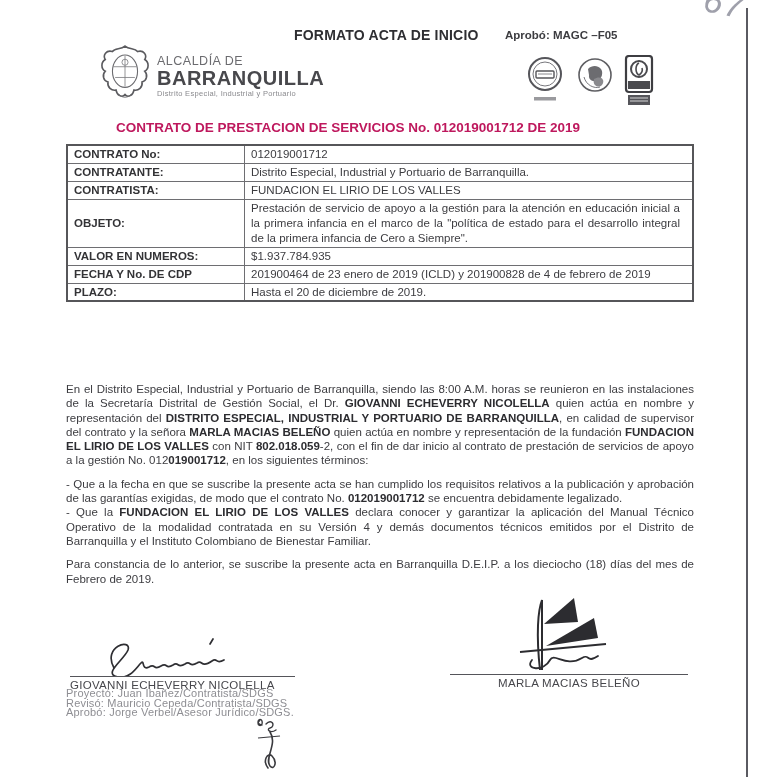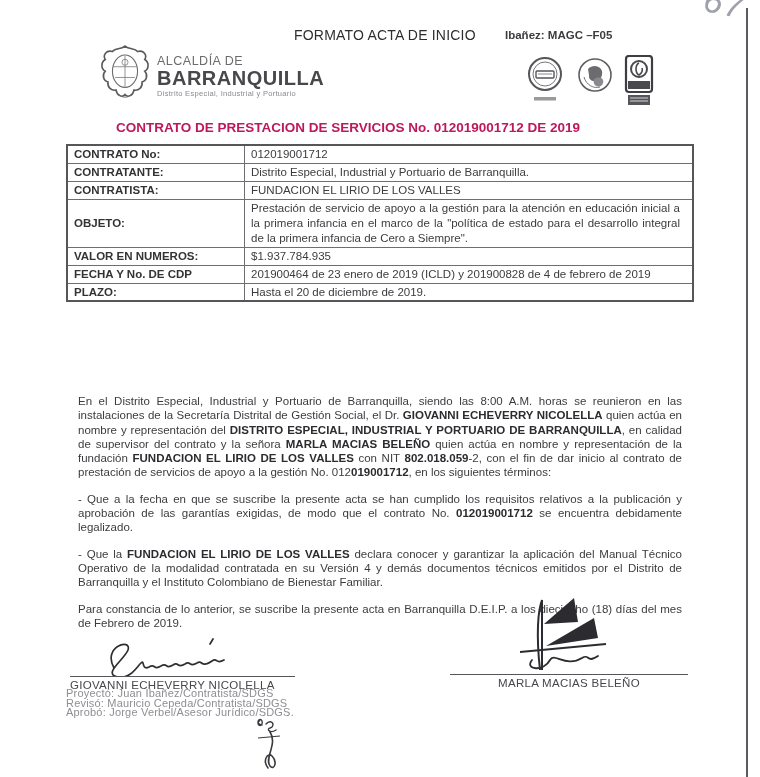--- a/index.html
+++ b/index.html
@@ -6,35 +6,35 @@
   .page{
     position:relative; width:760px; height:777px; margin:0 auto;
     background:#ffffff; overflow:hidden;
     font-family:"Liberation Sans", sans-serif; color:#3a3a3e;
   }
   .scan-edge{position:absolute; left:746px; top:8px; width:2px; height:769px; background:#3d3d45; opacity:.85;}
   .handwritten-num{
     position:absolute; left:704px; top:-16px; font-size:34px; color:#9fa0ab;
     font-style:italic; transform:rotate(12deg); letter-spacing:2px;
   }
-  .form-title{position:absolute; left:294px; top:27px; font-size:14px; font-weight:normal; color:#2e2e32; letter-spacing:.2px;text-align:right;}
+  .form-title{position:absolute; left:294px; top:27px; font-size:14px; font-weight:bold; color:#2e2e32; letter-spacing:.2px;text-align:right;}
   .form-code{position:absolute; left:505px; top:29px; font-size:11.5px; font-weight:bold; color:#3c3c40;}
   .logo{position:absolute; left:99px; top:42px; display:flex; align-items:center;}
   .logo-text{margin-left:6px; padding-top:6px;}
   .lt1{font-size:12.5px; color:#6b6b6f; letter-spacing:.5px; line-height:13px;}
   .lt2{font-size:20px; font-weight:bold; color:#48484c; letter-spacing:.5px; line-height:20px;}
   .lt3{font-size:7.5px; color:#8a8a8e; letter-spacing:.3px; margin-top:1px;}
   .seals{position:absolute; left:524px; top:55px; display:flex; align-items:flex-start; gap:10px;}
   .doc-title{position:absolute; left:0; right:64px; top:120px; text-align:center; font-size:13.5px; font-weight:bold; color:#be185d;}
   table.ctable{position:absolute; left:66px; top:144px; width:628px; border-collapse:collapse; border:2px solid #565659; font-size:11.5px; color:#3c3c40;}
   table.ctable td{border:1px solid #6e6e72; padding:1px 8px 1px 6px; line-height:1.3; vertical-align:middle;}
   table.ctable td.lbl{width:162px; font-weight:bold; color:#333336;}
   table.ctable td.val{text-align:justify; padding-right:12px;}
   .bodytext{position:absolute; left:66px; top:382px; width:628px; font-size:11.5px; line-height:14.3px; text-align:justify; color:#3c3c40;}
-  .bodytext p{margin:12px;}
+  .bodytext p{margin:0;}
   .bodytext p.gap{margin-top:9px;}
   .bodytext b{color:#2c2c30;}
   .sigblock{position:absolute; text-align:center;}
   .sigblock .sigline{border-top:1.6px solid #55555a; margin:0 0 2px 0;}
   .sigblock .signame{font-size:11.5px; color:#47474c; letter-spacing:.3px; text-align:left;}
   .sig-left{left:70px; top:638px; width:225px;}
   .sig-left svg{display:block; margin-left:22px;}
   .sig-right{left:450px; top:594px; width:238px;}
   .sig-right svg{display:block; margin-left:60px;}
   .sig-right .signame{text-align:center;}
@@ -43,21 +43,21 @@
 </style>
 </head>
 <body>
 
 <div class="page">
 
   <div class="scan-edge"></div>
   <div class="handwritten-num">67</div>
 
   <div class="form-title">FORMATO ACTA DE INICIO</div>
-  <div class="form-code">Ibañez: MAGC –F05</div>
+  <div class="form-code">Aprobó: MAGC –F05</div>
 
   <div class="logo">
     <svg width="52" height="62" viewBox="0 0 58 64">
       <path d="M29 2 C34 6 40 4 43 8 C50 6 54 12 51 17 C56 20 56 27 51 30 C55 34 53 41 48 42 C49 48 44 52 39 51 C38 57 32 60 29 56 C26 60 20 57 19 51 C14 52 9 48 10 42 C5 41 3 34 7 30 C2 27 2 20 7 17 C4 12 8 6 15 8 C18 4 24 6 29 2 Z" fill="none" stroke="#5a5a5e" stroke-width="1.8"></path>
       <ellipse cx="29" cy="30" rx="14" ry="18" fill="none" stroke="#6a6a6e" stroke-width="1.2"></ellipse>
       <path d="M29 13 L29 47 M16 25 L42 25 M18 37 L40 37" stroke="#7a7a7e" stroke-width="0.9" fill="none"></path>
       <circle cx="29" cy="20" r="3.4" fill="none" stroke="#7a7a7e" stroke-width="0.9"></circle>
       <path d="M22 56 C26 60 32 60 36 56" fill="none" stroke="#6a6a6e" stroke-width="1"></path>
     </svg>
     <div class="logo-text">

